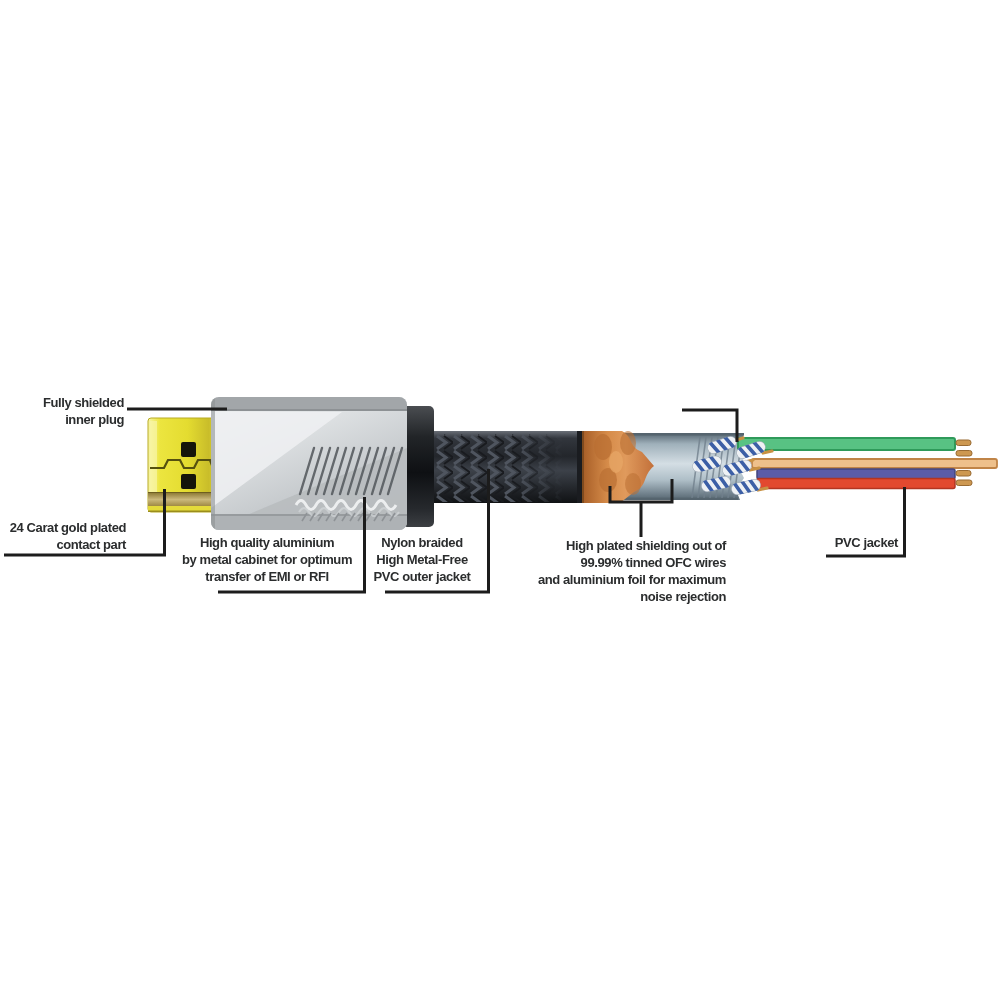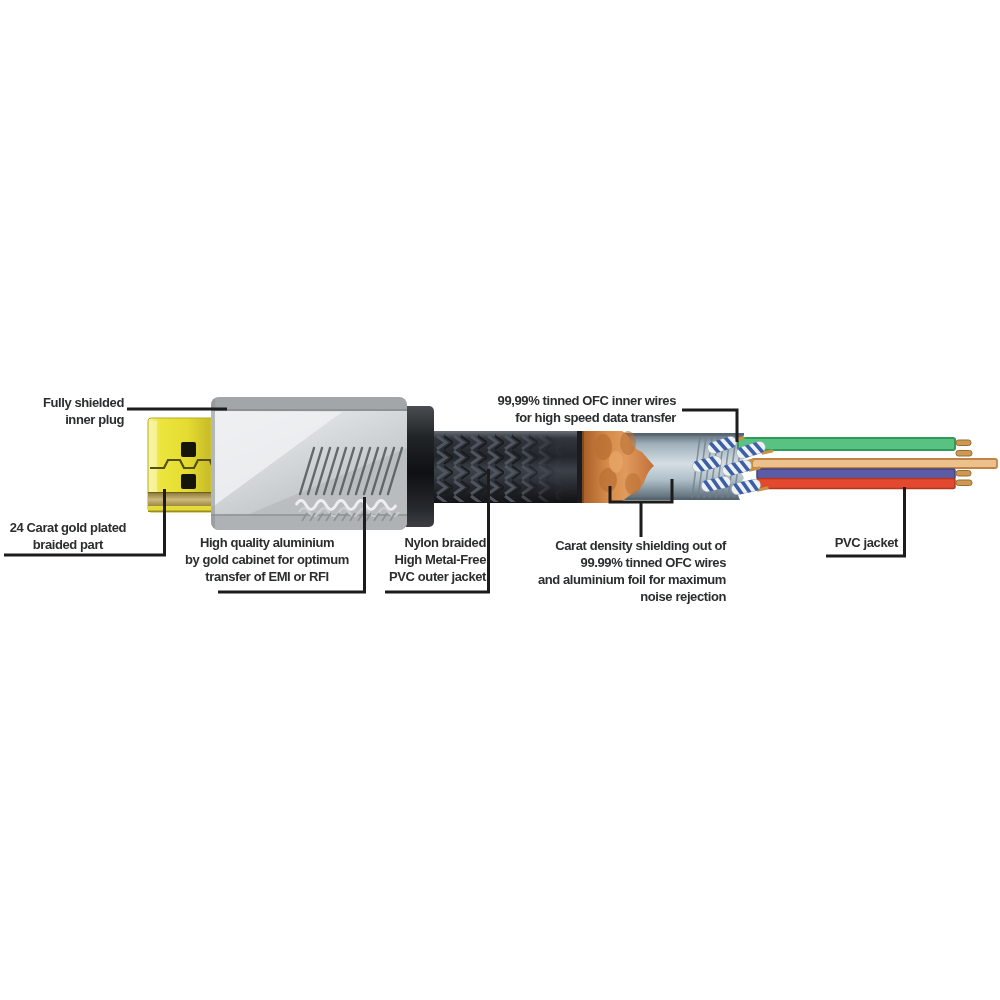--- a/index.html
+++ b/index.html
@@ -189,44 +189,40 @@
     <path d="M610,486 V503.5 M672,479 V503.5 M608.5,502 H673.5 M641,502 V537"></path>
     <path d="M826,556 H906 M904.5,557.5 V487"></path>
   </g>
 </svg>
 
   <div class="lbl right" style="top:394px;right:876px;">
     <div>Fully shielded</div>
     <div>inner plug</div>
   </div>
 
-  <div class="lbl right" style="top:519px;right:874px;text-align:center;">
+  <div class="lbl right" style="top:519px;right:874px;">
     <div>24 Carat gold plated</div>
-    <div>braided part</div>
+    <div>contact part</div>
   </div>
 
   <div class="lbl center" style="top:534px;left:172px;width:190px;">
     <div>High quality aluminium</div>
-    <div>by gold cabinet for optimum</div>
+    <div>by metal cabinet for optimum</div>
     <div>transfer of EMI or RFI</div>
   </div>
 
-  <div class="lbl center" style="top:534px;left:358px;width:128px;text-align:right;">
+  <div class="lbl center" style="top:534px;left:358px;width:128px;">
     <div>Nylon braided</div>
     <div>High Metal-Free</div>
     <div>PVC outer jacket</div>
   </div>
 
-  <div class="lbl right" style="top:392px;right:324px;">
-    <div>99,99% tinned OFC inner wires</div>
-    <div>for high speed data transfer</div>
-  </div>
 
   <div class="lbl right" style="top:537px;right:274px;">
-    <div>Carat density shielding out of</div>
+    <div>High plated shielding out of</div>
     <div>99.99% tinned OFC wires</div>
     <div>and aluminium foil for maximum</div>
     <div>noise rejection</div>
   </div>
 
   <div class="lbl right" style="top:534px;right:102px;">
     <div>PVC jacket</div>
   </div>
 
 </div>

